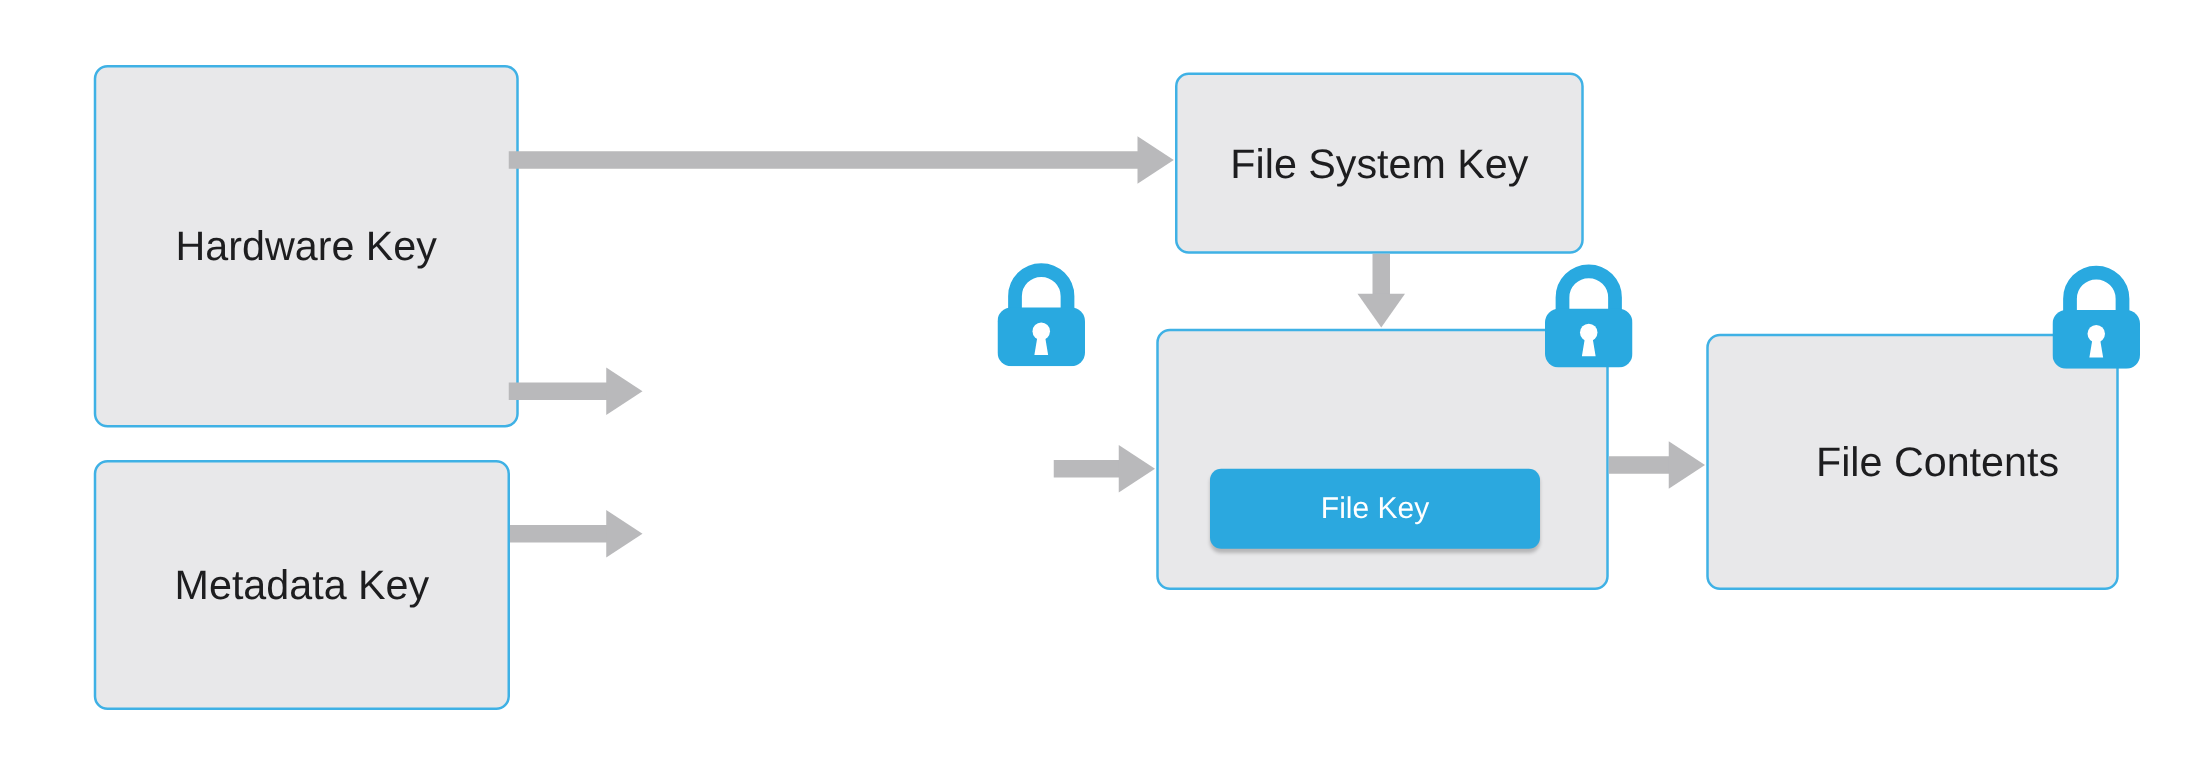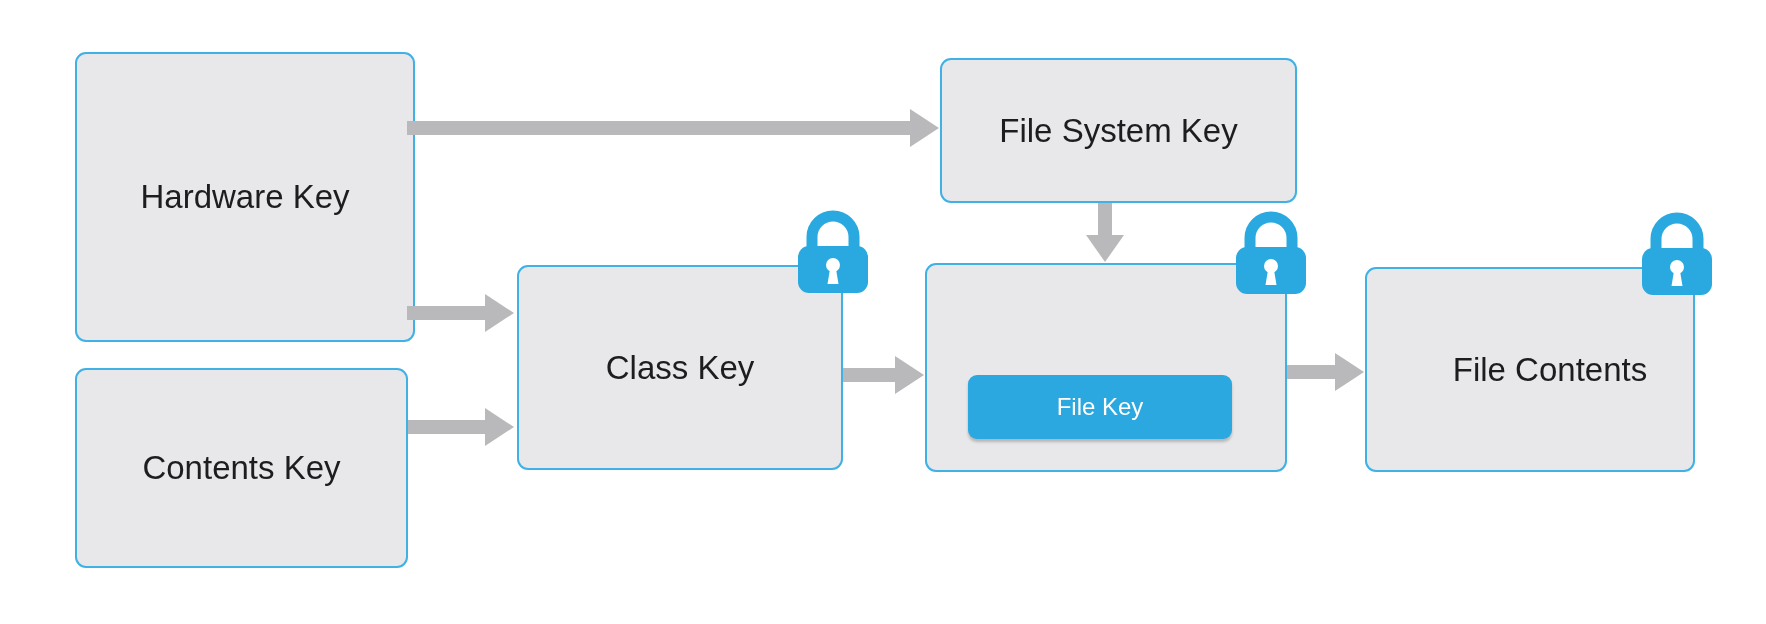--- a/index.html
+++ b/index.html
@@ -34,21 +34,21 @@
   .node-label{
     font-size:33px;
     line-height:1.15;
     text-align:center;
     white-space:nowrap;
   }
   
   .n-hardware{left:75px;top:52px;width:340px;height:290px;}
   .n-passcode{left:75px;top:368px;width:333px;height:200px;}
   .n-class{left:517px;top:265px;width:326px;height:205px;}
-  .n-filesystem{left:940px;top:58px;width:357px;height:145px;}
+  .n-filesystem{left:940px;top:58px;width:327px;height:145px;}
   .n-metadata{left:925px;top:263px;width:362px;height:209px;flex-direction:column;justify-content:flex-start;}
   .n-contents{left:1365px;top:267px;width:330px;height:205px;padding-left:40px;}
 
   .n-metadata .node-label{margin-top:32px;}
   .file-key{
     position:absolute;
     left:41px;top:110px;
     width:264px;height:64px;
     background:var(--file-key-fill,#2ba8df);
     border-radius:9px;
@@ -79,26 +79,23 @@
 </head>
 <body>
 
 <div class="canvas">
 
   <div class="node n-hardware">
     <span class="node-label">Hardware Key</span>
   </div>
 
   <div class="node n-passcode">
-    <span class="node-label">Contents Key</span>
+    <span class="node-label">Metadata Key</span>
   </div>
 
-  <div class="node n-class">
-    <span class="node-label">Class Key</span>
-  </div>
 
   <div class="node n-filesystem">
     <span class="node-label">File System Key</span>
   </div>
 
   <div class="node n-metadata">
     <div class="file-key">
       <span>File Key</span>
     </div>
   </div>

